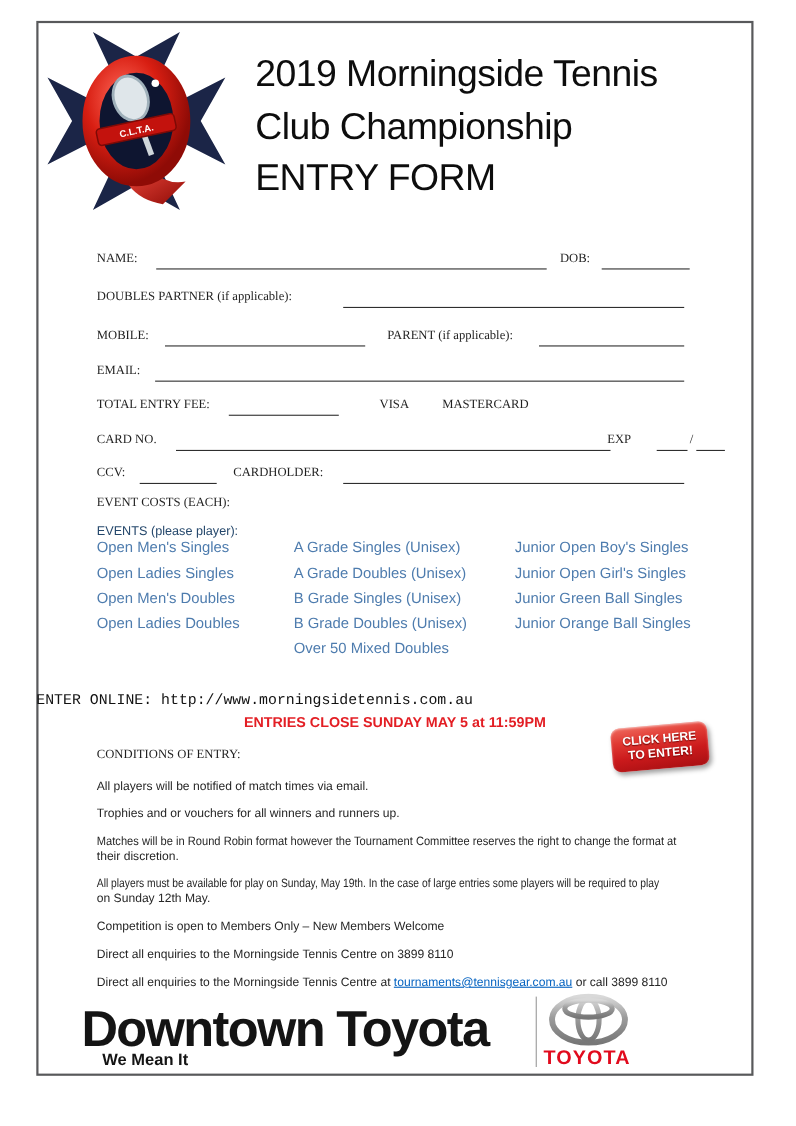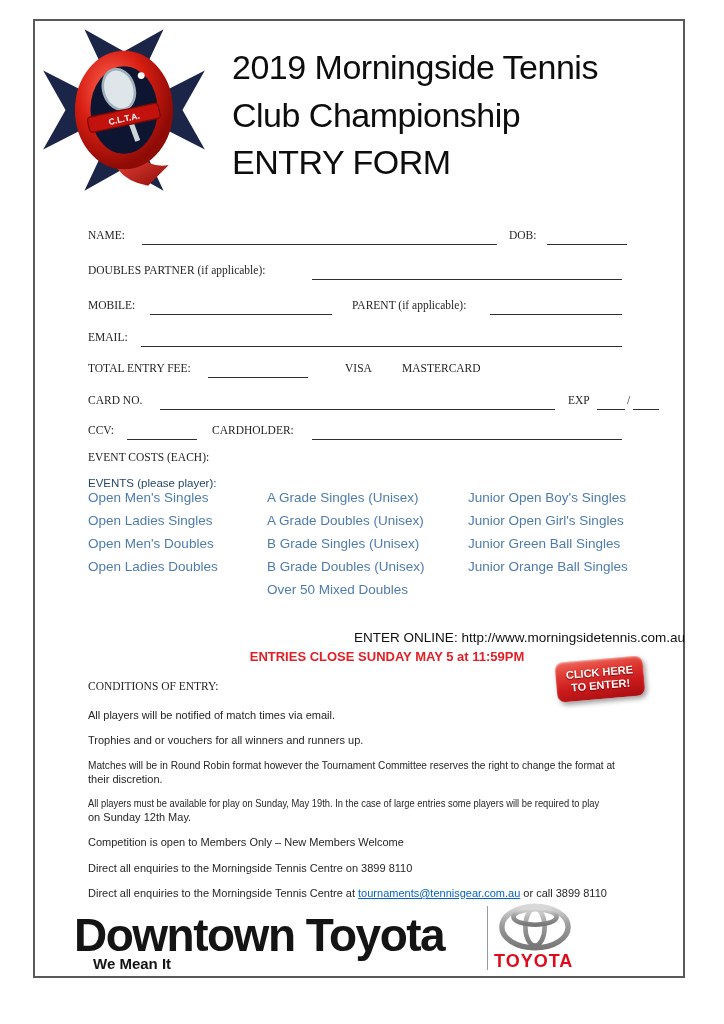--- a/index.html
+++ b/index.html
@@ -6,21 +6,21 @@
   .page{position:relative;width:724px;height:1024px;background:#fff;overflow:hidden;
         font-family:"Liberation Sans",sans-serif;color:#262626;}
   .frame{position:absolute;left:33px;top:19px;width:652px;height:959px;
          border:2px solid #58595b;box-sizing:border-box;}
   .abs{position:absolute;white-space:nowrap;}
   .title{font-size:34px;line-height:47.5px;color:#0d0d0d;letter-spacing:-0.5px;}
   .lbl{font-size:11.5px;color:#1f1f1f;font-family:Liberation Serif, serif;}
   .rule{position:absolute;height:13px;border-bottom:1.4px solid #2e2e2e;}
   .evhead{font-size:11.5px;color:#24476B;}
   .event{font-size:13.5px;color:#4E7CAE;}
-  .enterline{font-size:13.5px;color:#111;text-align:right;width:652px;left:33px;}
+  .enterline{font-size:13.5px;color:#111;text-align:left;width:652px;left:33px;font-family:Liberation Mono, monospace;}
   .deadline{font-size:13px;font-weight:bold;color:#E31E24;text-align:center;width:652px;left:33px;}
   .cond{font-size:11px;color:#262626;line-height:13.5px;}
   .squeeze{display:inline-block;transform:scaleX(.85);transform-origin:left center;}
   .squeeze92{display:inline-block;transform:scaleX(.92);transform-origin:left center;}
   .link{color:#0563C1;text-decoration:underline;}
   .btn{position:absolute;left:556px;top:659px;width:88px;height:40px;border-radius:8px;
        transform:rotate(-5deg);
        background:linear-gradient(175deg,#ef6a5e 0%,#e03a33 30%,#cb1a1c 62%,#a80f12 100%);
        box-shadow:2px 3px 5px rgba(0,0,0,.38), inset 0 1px 2px rgba(255,255,255,.55);
        display:flex;flex-direction:column;align-items:center;justify-content:center;
@@ -90,21 +90,21 @@
   <span class="abs lbl" style="left:88px;top:331px;">EMAIL:</span>
   <span class="rule" style="left:141px;top:333px;width:481px;"></span>
 
   <span class="abs lbl" style="left:88px;top:362px;">TOTAL ENTRY FEE:</span>
   <span class="rule" style="left:208px;top:364px;width:100px;"></span>
   <span class="abs lbl" style="left:345px;top:362px;">VISA</span>
   <span class="abs lbl" style="left:402px;top:362px;">MASTERCARD</span>
 
   <span class="abs lbl" style="left:88px;top:394px;">CARD NO.</span>
   <span class="rule" style="left:160px;top:396px;width:395px;"></span>
-  <span class="abs lbl" style="left:568px;top:394px;text-align:right;">EXP</span>
+  <span class="abs lbl" style="left:552px;top:394px;text-align:right;">EXP</span>
   <span class="rule" style="left:597px;top:396px;width:28px;"></span>
   <span class="abs lbl" style="left:627px;top:394px;">/</span>
   <span class="rule" style="left:633px;top:396px;width:26px;"></span>
 
   <span class="abs lbl" style="left:88px;top:424px;">CCV:</span>
   <span class="rule" style="left:127px;top:426px;width:70px;"></span>
   <span class="abs lbl" style="left:212px;top:424px;">CARDHOLDER:</span>
   <span class="rule" style="left:312px;top:426px;width:310px;"></span>
 
   <span class="abs lbl" style="left:88px;top:451px;">EVENT COSTS (EACH):</span>
@@ -127,21 +127,21 @@
   <div class="abs" style="left:468px;top:490px;">
     <div class="event" style="height:23px;">Junior Open Boy's Singles</div>
     <div class="event" style="height:23px;">Junior Open Girl's Singles</div>
     <div class="event" style="height:23px;">Junior Green Ball Singles</div>
     <div class="event" style="height:23px;">Junior Orange Ball Singles</div>
   </div>
 
   <div class="abs enterline" style="top:630px;">
     <span>ENTER ONLINE: </span><span>http://www.morningsidetennis.com.au</span>
   </div>
-  <div class="abs deadline" style="top:649px;padding-left:28px;">ENTRIES CLOSE SUNDAY MAY 5 at 11:59PM</div>
+  <div class="abs deadline" style="top:649px;">ENTRIES CLOSE SUNDAY MAY 5 at 11:59PM</div>
 
   <div class="btn">
     <span>CLICK HERE</span>
     <span>TO ENTER!</span>
   </div>
 
   <span class="abs lbl" style="left:88px;top:680px;">CONDITIONS OF ENTRY:</span>
 
   <div class="abs cond" style="left:88px;top:709px;">All players will be notified of match times via email.</div>
   <div class="abs cond" style="left:88px;top:734px;">Trophies and or vouchers for all winners and runners up.</div>

